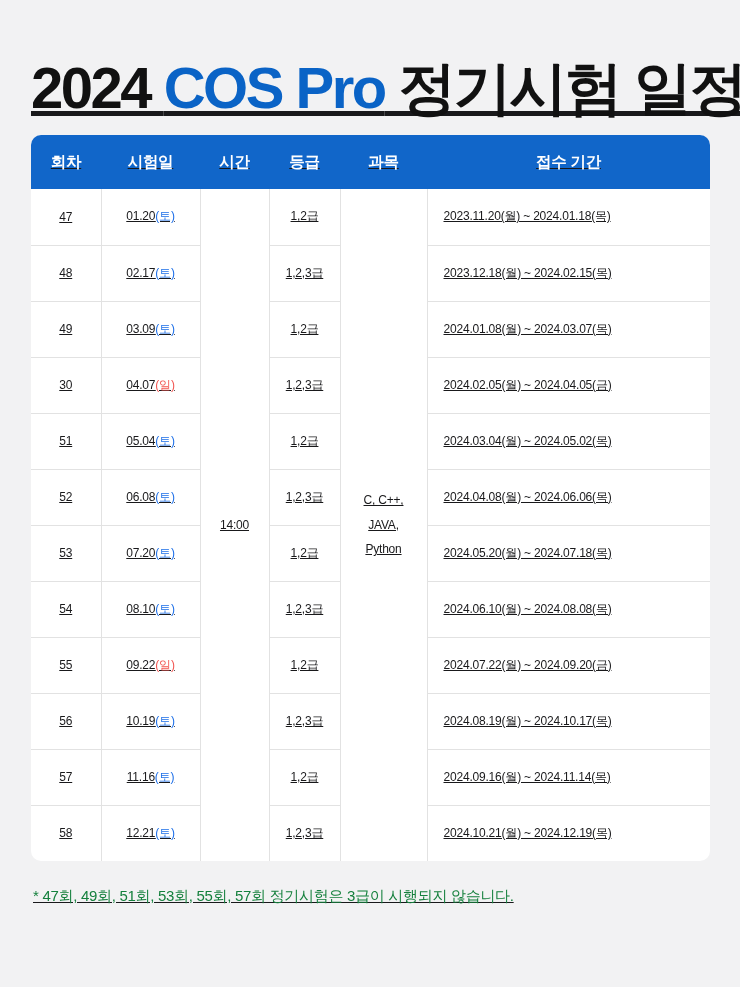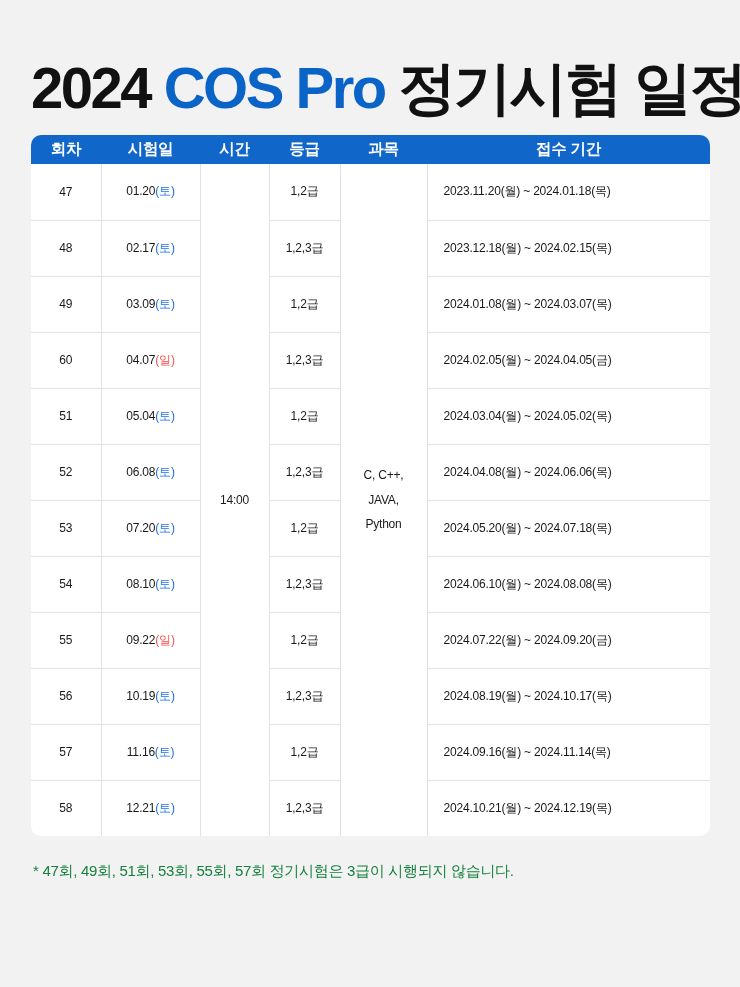--- a/index.html
+++ b/index.html
@@ -13,21 +13,21 @@
   }
   *{box-sizing:border-box;}
   html,body{margin:0;padding:0;}
   body{
     width:740px;height:987px;
     background:var(--page-bg);
     font-family:"Liberation Sans","DejaVu Sans",sans-serif;
     color:var(--ink);
     overflow:hidden;
   }
-  .page{padding:59px 31px 0 31px;}
+  .page{padding:59px 31px 0 31px;text-decoration:underline;}
   .title{
     margin:0;
     font-size:58px;
     line-height:1;
     font-weight:900;
     letter-spacing:-2.5px;
     color:#111;
     white-space:nowrap;
   }
   .title .hl{color:var(--title-hl);}
@@ -41,21 +41,21 @@
     border-collapse:collapse;
     width:100%;
     background:#FFFFFF;
     table-layout:fixed;
   }
   thead th{
     background:var(--header-bg);
     color:#FFFFFF;
     font-size:15.5px;
     font-weight:700;
-    height:29px;
+    height:54px;
     border:0;
     text-align:center;
     letter-spacing:-0.3px;
   }
   tbody td{
     border:1px solid var(--border);
     height:56px;
     text-align:center;
     font-size:12px;
     color:var(--ink);
@@ -121,21 +121,21 @@
             <td>1,2,3급</td>
             <td class="period-cell">2023.12.18(월) ~ 2024.02.15(목)</td>
           </tr>
           <tr>
             <td>49</td>
             <td><span>03.09</span><span class="day sat">(토)</span></td>
             <td>1,2급</td>
             <td class="period-cell">2024.01.08(월) ~ 2024.03.07(목)</td>
           </tr>
           <tr>
-            <td>60</td>
+            <td>30</td>
             <td><span>04.07</span><span class="day sun">(일)</span></td>
             <td>1,2,3급</td>
             <td class="period-cell">2024.02.05(월) ~ 2024.04.05(금)</td>
           </tr>
           <tr>
             <td>51</td>
             <td><span>05.04</span><span class="day sat">(토)</span></td>
             <td>1,2급</td>
             <td class="period-cell">2024.03.04(월) ~ 2024.05.02(목)</td>
           </tr>

